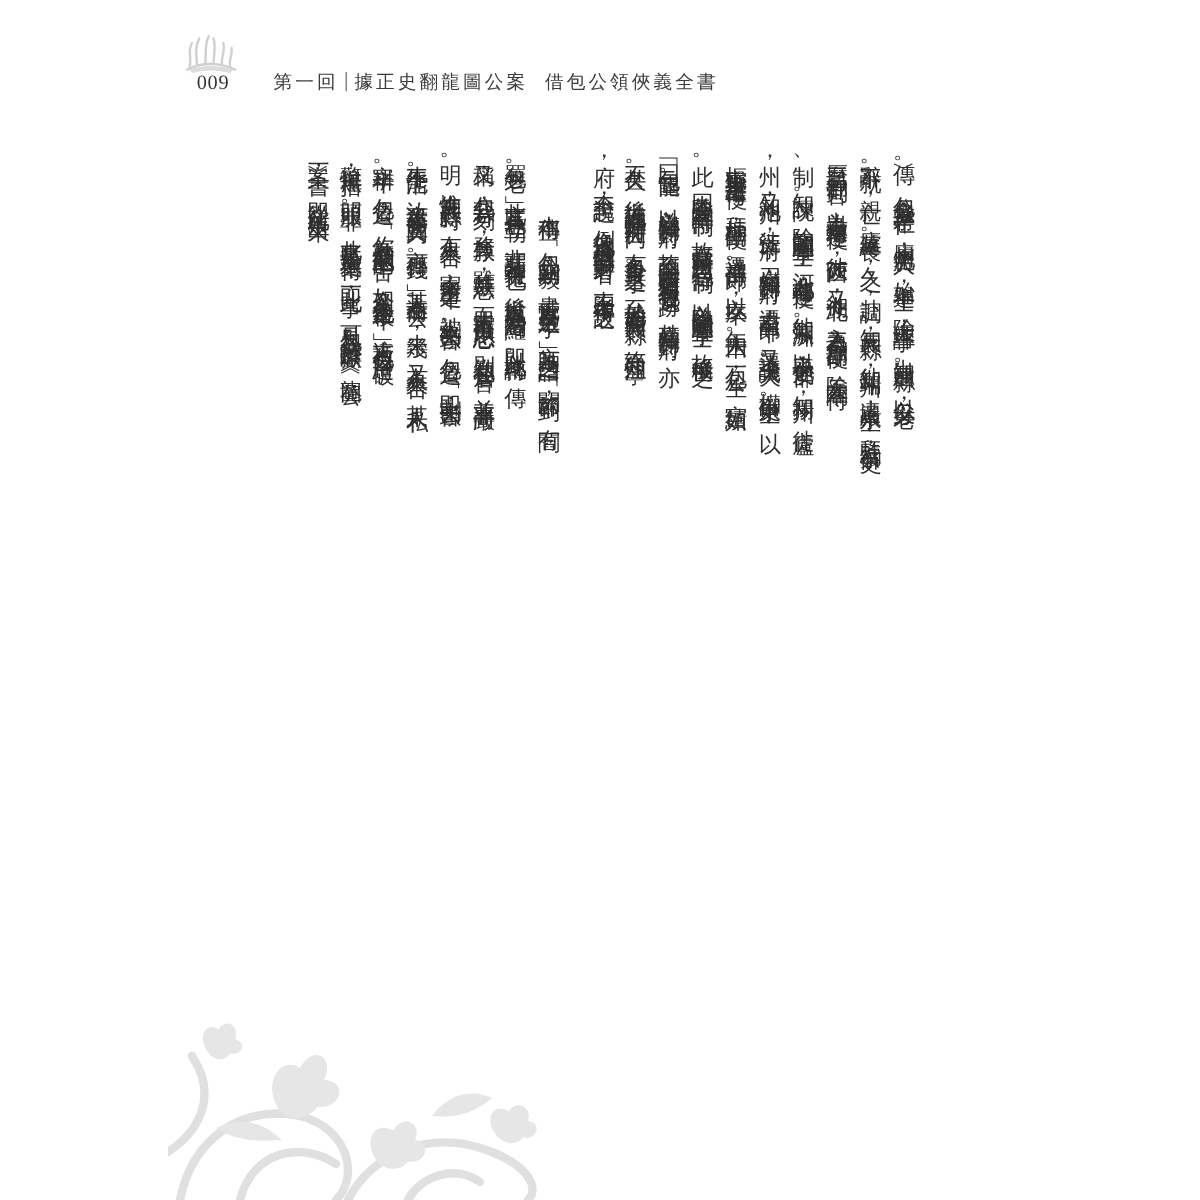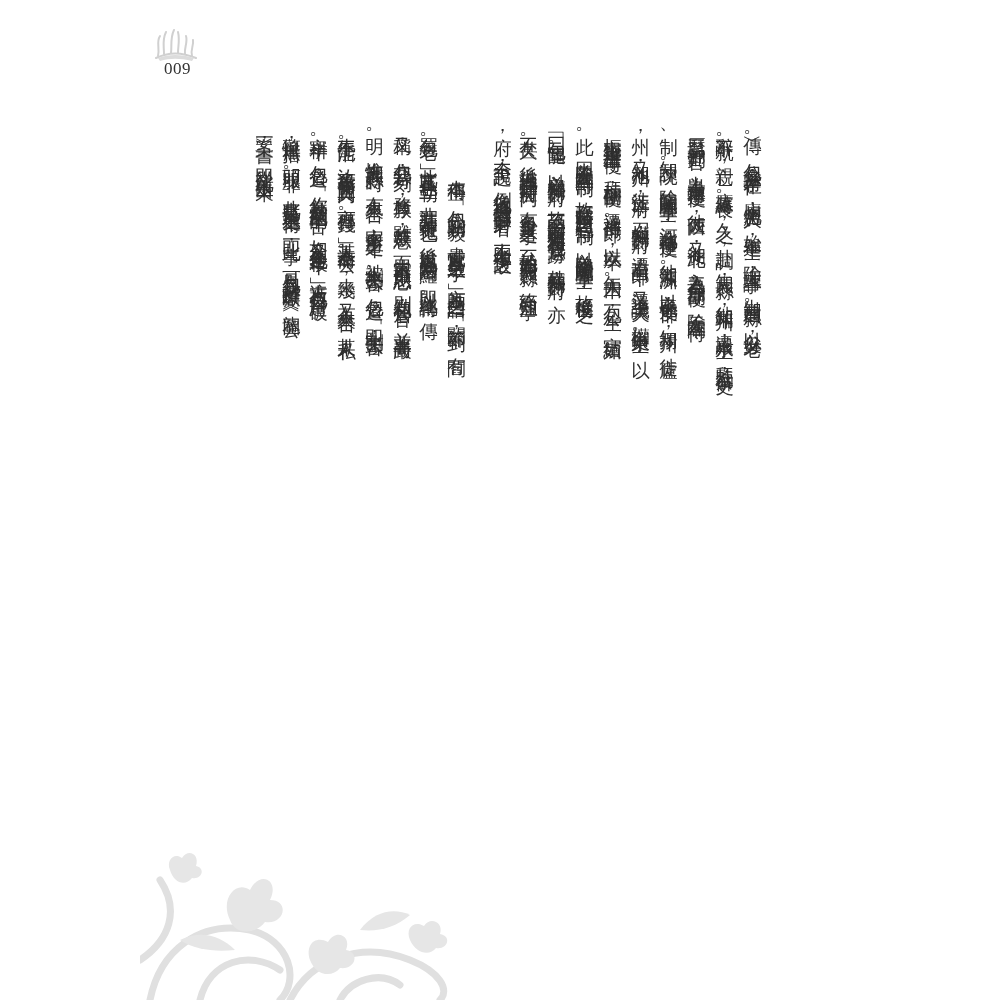--- a/index.html
+++ b/index.html
@@ -63,20 +63,23 @@
       <path d="M40 28 C38 22 42 18 41 12"></path>
       <path d="M4 30 C16 24 30 24 44 30"></path>
     </g>
     <g fill="#dcdcdc">
       <path d="M6 30 C16 26 30 26 42 30 L40 33 C28 30 18 30 8 33 Z"></path>
     </g>
   </svg>
 
   <div class="page-number">009</div>
 
+  <div class="running-head">
+    <span>第一回</span><span class="sep"></span><span>據正史翻龍圖公案</span><span class="gap"></span><span>借包公領俠義全書</span>
+  </div>
 
   <div>
     <div class="col" style="left:739px">傳〉。包公名拯字希仁，廬州合肥人，始舉進士，除大理評事，出知建昌縣。以父母老，</div>
     <div class="col" style="left:711px">辭不就。親亡，廬墓終喪。久之，赴調，知天長縣，徙知端州，遷殿中丞，拜監察御史，</div>
     <div class="col" style="left:683px">歷三司戶部判官。出為京東轉運使，徙陝西，又徙湖北，入為三司戶部副使，除天章閣待</div>
     <div class="col" style="left:655px">制、知諫院。除龍圖閣直學士、河北都轉運使，徙知瀛洲。以喪子乞便郡，知揚州，徙廬</div>
     <div class="col" style="left:627px">州，又知池州，徙江寧府，召權知開封府，遷右司郎中，又遷諫議大夫、權御史中丞。以</div>
     <div class="col" style="left:599px">樞密直學士權三司使，拜樞密副使，遷禮部侍郎。以疾卒，年六十四。包公一生，宦績如</div>
     <div class="col" style="left:571px">此。因曾除天章閣待制，故在當時稱之曰「包待制」；以曾除龍圖閣直學士，故後世稱之</div>
     <div class="col" style="left:543px">曰「包龍圖」。以曾權知開封府，故至今開封府中猶相傳有包公遺跡。其權知開封府，亦</div>

